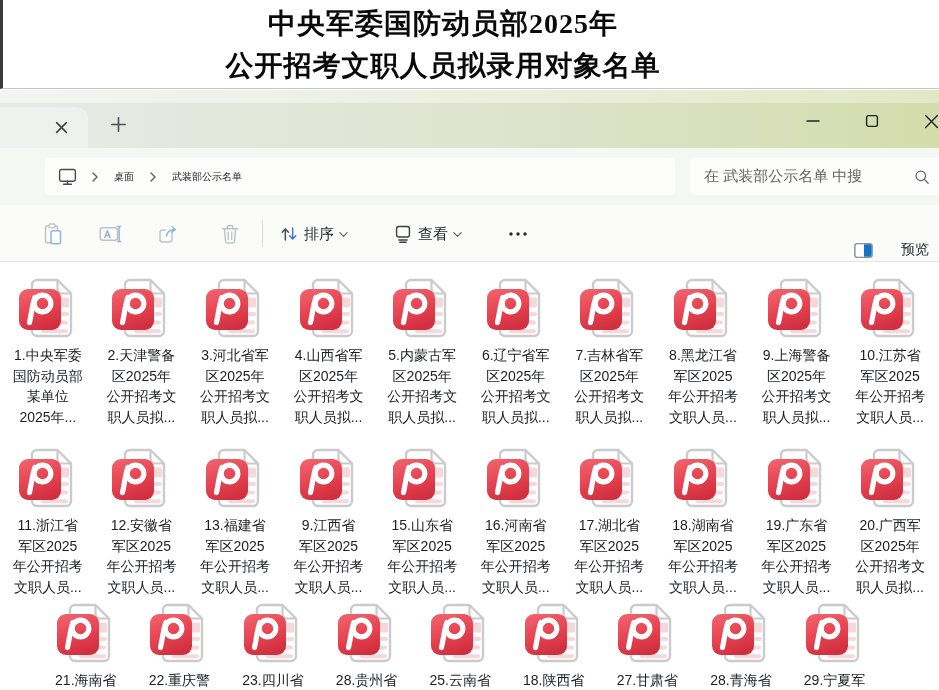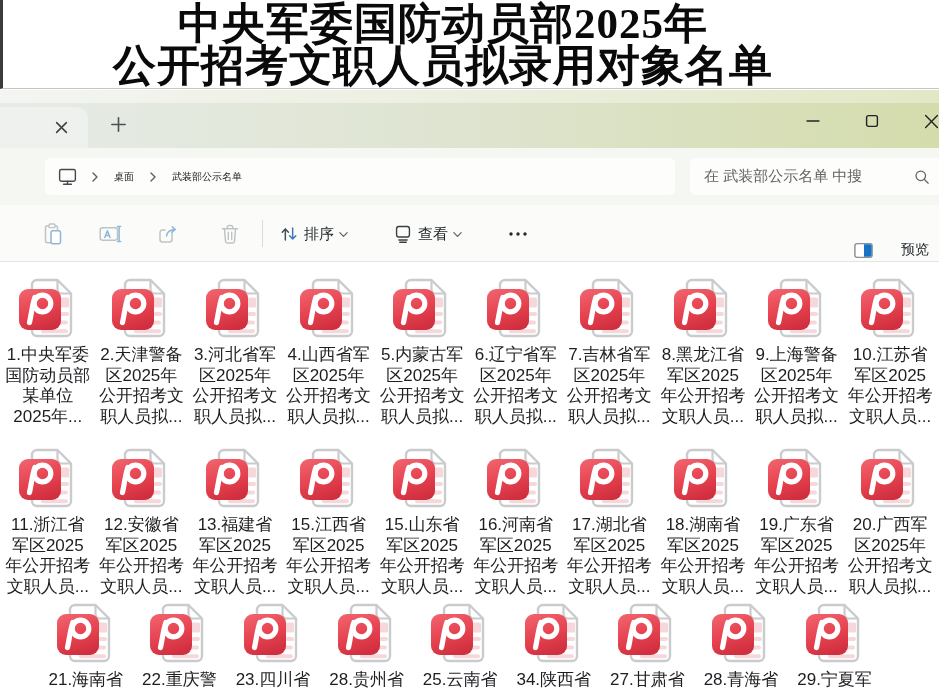--- a/index.html
+++ b/index.html
@@ -11,21 +11,21 @@
   }
 
   
   .title-area {
     position:absolute; top:0; left:0; width:939px; height:89px;
     background:#ffffff; border-left:3px solid #3b3b3b; border-bottom:1px solid #c4c6c2;
   }
   .doc-title {
     width:880px; padding-top:3px; text-align:center;
     font-family:"Liberation Serif","DejaVu Serif",serif; font-weight:700;
-    font-size:43px; line-height:42px; color:#0a0a0a; letter-spacing:1px;
+    font-size:28px; line-height:42px; color:#0a0a0a; letter-spacing:1px;
   }
 
   
   .window { position:absolute; top:90px; left:0; width:939px; height:600px; }
   .win-topstrip { height:13px; background:linear-gradient(90deg,#f3f5f2,#ebeedd 55%,#e2e8c6); }
   .tabbar { position:relative; height:45px; background:linear-gradient(90deg,#e7ebe8,#dee4cf 50%,#d4dcac); }
   .tab {
     position:absolute; left:-28px; bottom:0; width:116px; height:41px;
     background:#eef1ee; border-radius:12px 12px 0 0;
   }
@@ -82,21 +82,21 @@
     display:flex; align-items:center; gap:26px; font-size:14px; color:#1f2327; padding:0 6px;
   }
 
   
   .content { position:relative; height:428px; background:#ffffff; }
   .grid-row { position:absolute; left:1px; width:937px; display:flex; }
   .row-0 { top:14px; } .row-1 { top:184px; } .row-2 { top:339px;padding-left:38px; }
   .file-item { width:93.6px; display:flex; flex-direction:column; align-items:center; cursor:pointer; }
   .file-icon { width:64px; height:64px; }
   .file-label {
-    margin-top:5px; text-align:center; font-size:17px; line-height:20.5px; color:#1c1e21;
+    margin-top:5px; text-align:center; font-size:14px; line-height:20.5px; color:#1c1e21;
     white-space:nowrap;
   }
 </style>
 </head>
 <body>
 
 <div class="screen">
 
   <section class="title-area">
     <div class="doc-title">
@@ -637,21 +637,21 @@
         <rect x="44.5" y="21.5" width="8.5" height="10" rx="1.5" fill="#f7d8da"></rect>
         <rect x="44.5" y="36" width="8.5" height="4" rx="2" fill="#f7d8da"></rect>
         <rect x="26" y="44.5" width="26" height="4" rx="2" fill="#f7d8da"></rect>
         <rect x="25" y="53.2" width="27" height="4" rx="2" fill="#f7d8da"></rect>
         <rect x="3" y="13" width="42" height="41" rx="9" fill="url(#redgrad)"></rect>
         <path d="M13.5 46.5 C 15.5 37 16.5 28 18.8 21.5" fill="none" stroke="#ffffff" stroke-width="5.2" stroke-linecap="round"></path>
         <circle cx="26.5" cy="27.5" r="8.3" fill="none" stroke="#ffffff" stroke-width="5.2"></circle>
       </svg>
     </div>
     <div class="file-label">
-              <div>15.江西省</div>
+              <div>9.江西省</div>
               <div>军区2025</div>
               <div>年公开招考</div>
               <div>文职人员...</div>
             </div>
   </div>
 
   <div class="file-item">
     <div class="file-icon">
       <svg width="64" height="64" viewBox="0 0 64 64">
         <defs>
@@ -971,21 +971,21 @@
         <rect x="44.5" y="21.5" width="8.5" height="10" rx="1.5" fill="#f7d8da"></rect>
         <rect x="44.5" y="36" width="8.5" height="4" rx="2" fill="#f7d8da"></rect>
         <rect x="26" y="44.5" width="26" height="4" rx="2" fill="#f7d8da"></rect>
         <rect x="25" y="53.2" width="27" height="4" rx="2" fill="#f7d8da"></rect>
         <rect x="3" y="13" width="42" height="41" rx="9" fill="url(#redgrad)"></rect>
         <path d="M13.5 46.5 C 15.5 37 16.5 28 18.8 21.5" fill="none" stroke="#ffffff" stroke-width="5.2" stroke-linecap="round"></path>
         <circle cx="26.5" cy="27.5" r="8.3" fill="none" stroke="#ffffff" stroke-width="5.2"></circle>
       </svg>
     </div>
     <div class="file-label">
-              <div>34.陕西省</div>
+              <div>18.陕西省</div>
             </div>
   </div>
 
   <div class="file-item">
     <div class="file-icon">
       <svg width="64" height="64" viewBox="0 0 64 64">
         <defs>
           <linearGradient id="redgrad" x1="0.2" y1="0" x2="0.55" y2="1">
             <stop offset="0" stop-color="#f0626c"></stop>
             <stop offset="0.55" stop-color="#e64250"></stop>

